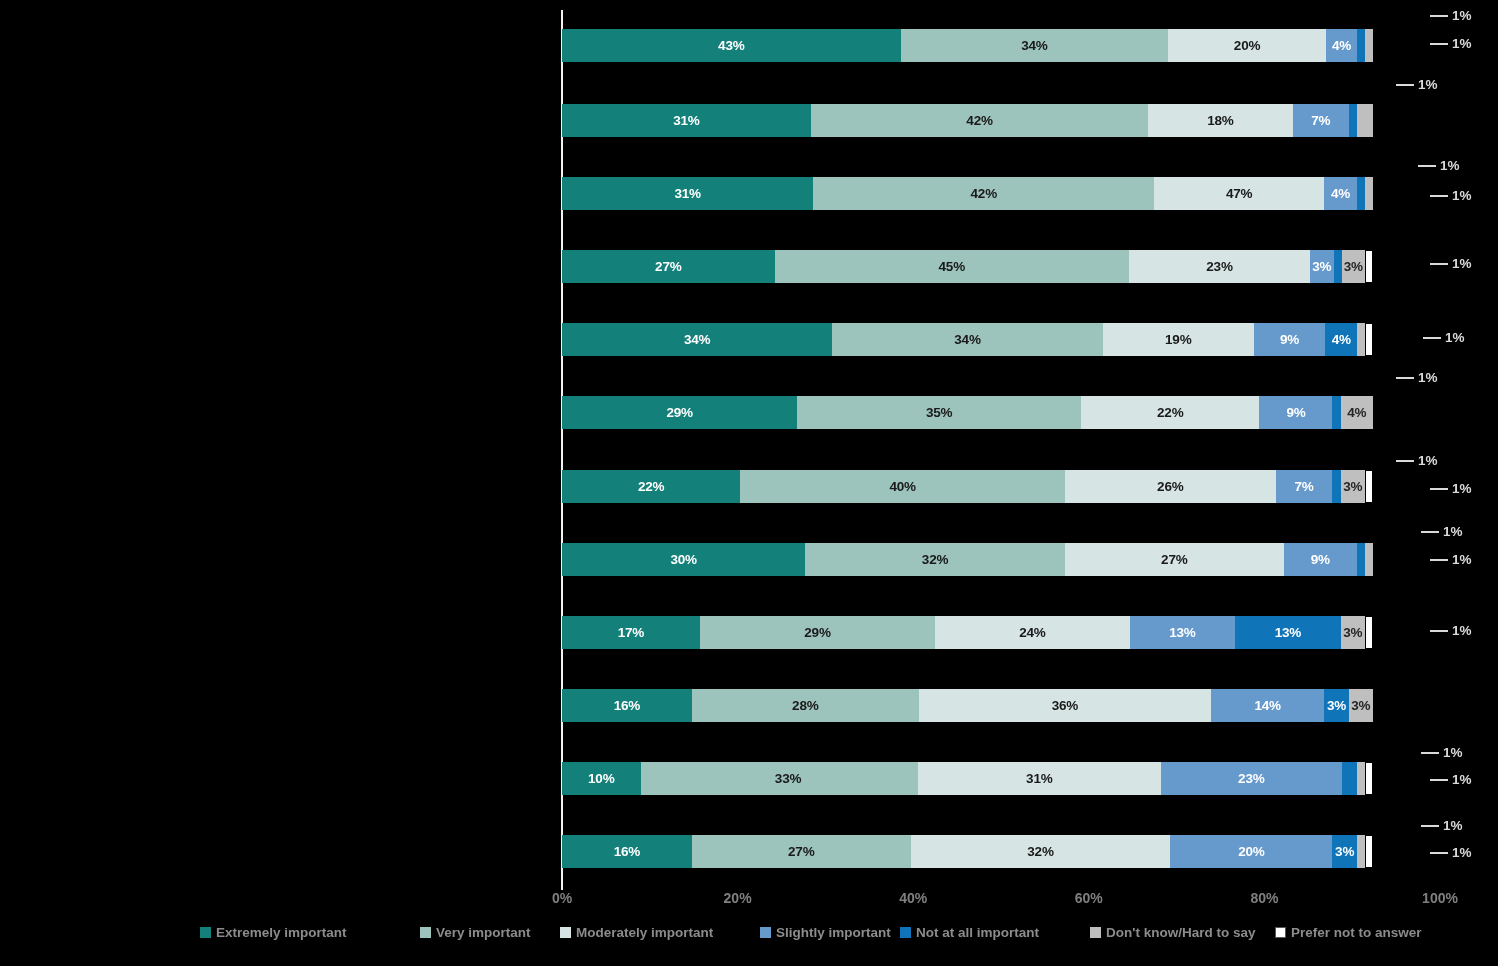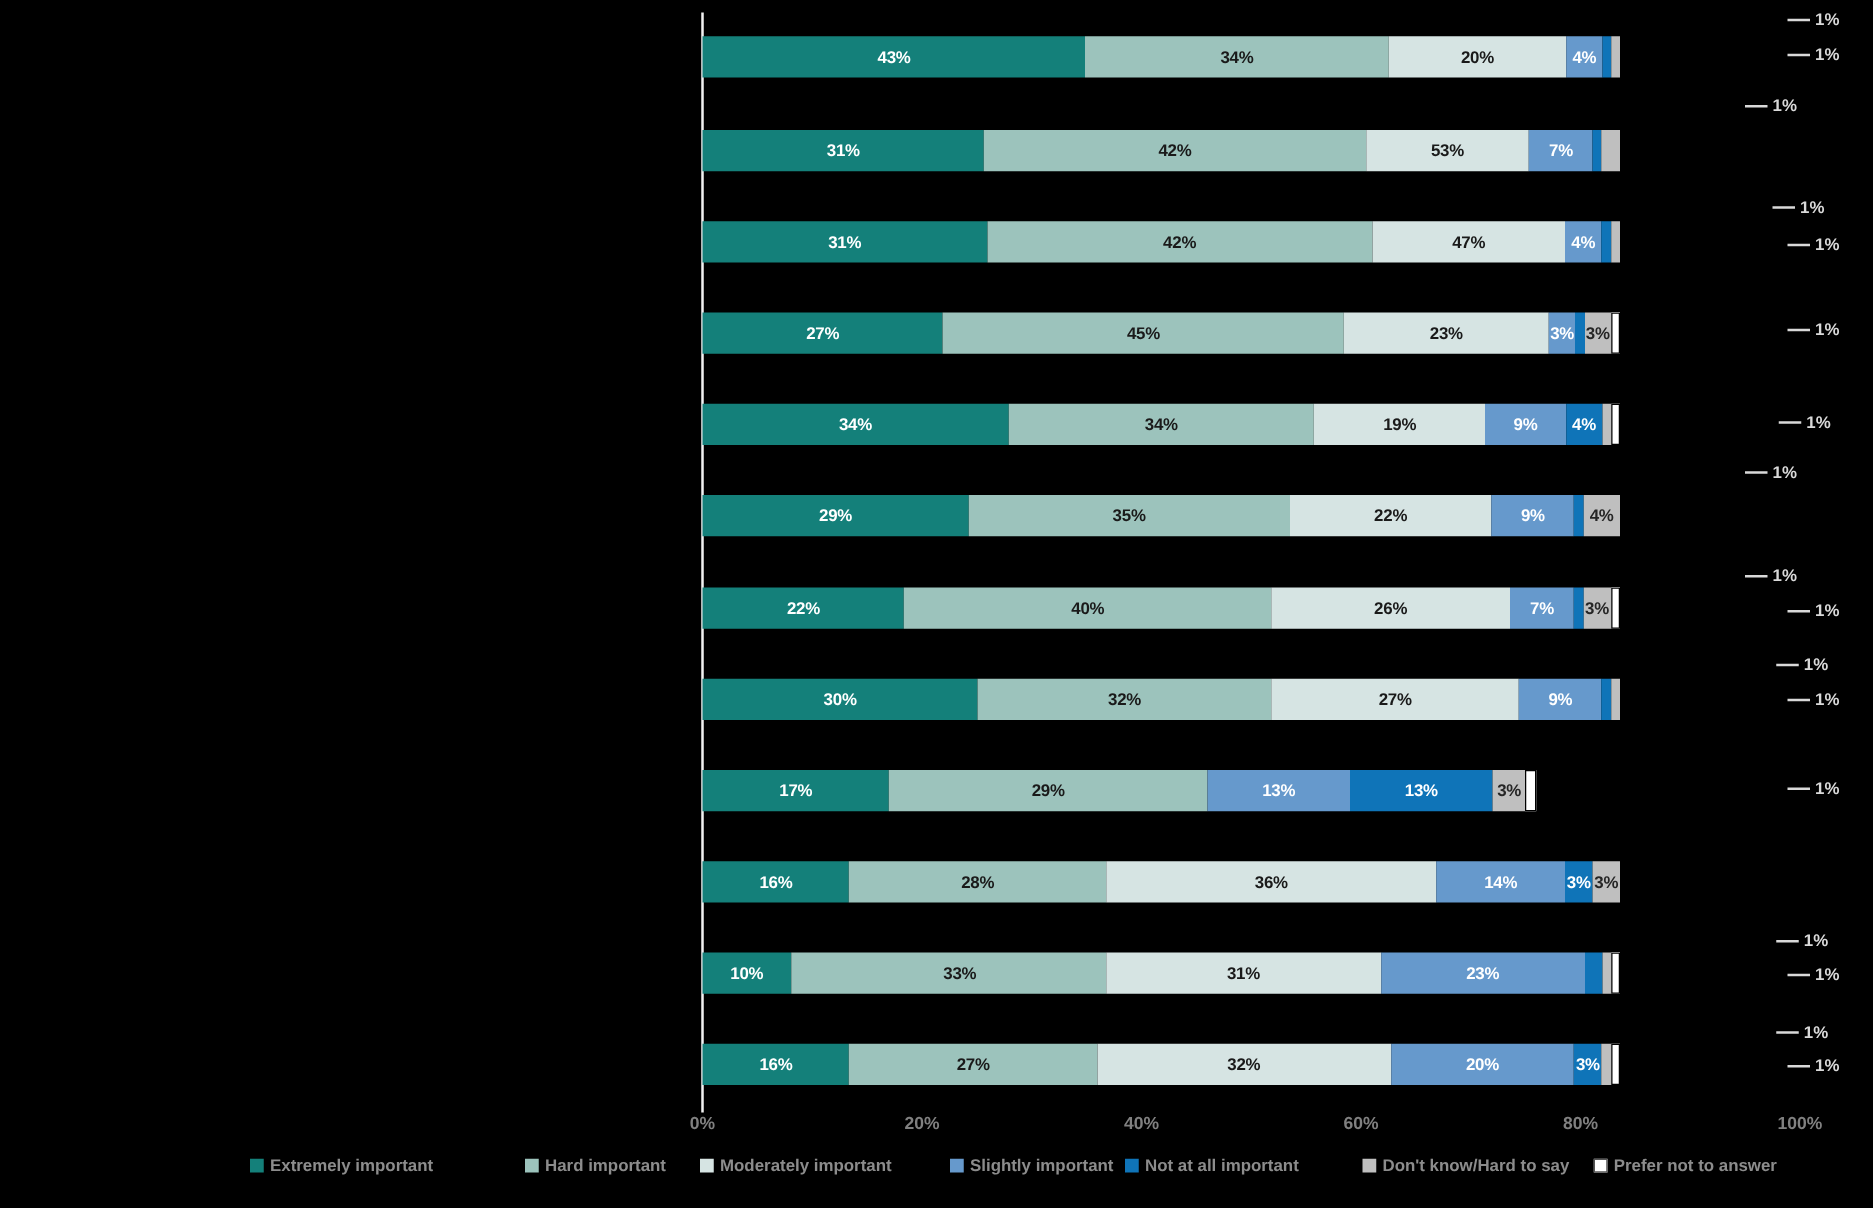--- a/index.html
+++ b/index.html
@@ -6,21 +6,21 @@
   body{
     width:1498px;height:966px;background:#000;overflow:hidden;
     font-family:"Liberation Sans", sans-serif;
   }
   .chart-root{position:relative;width:1498px;height:966px;}
 
   
   .plot{position:absolute;left:562px;top:10px;width:878px;height:876px;}
   .axis-line{position:absolute;left:561px;top:10px;width:2px;height:880px;background:#f2f2f2;}
 
-  .row{position:absolute;left:0;height:33px;width:734px;}
+  .row{position:absolute;left:0;height:33px;width:811px;}
   .bar{position:absolute;left:0;top:0;height:33px;width:100%;display:flex;}
   .seg{height:33px;position:relative;display:flex;align-items:center;justify-content:center;
        font-size:13.5px;font-weight:bold;letter-spacing:-0.2px;white-space:nowrap;overflow:hidden;}
 
   .c0{background:#14807a;color:#ffffff;}
   .c1{background:#9cc3bc;color:#1a1a1a;}
   .c2{background:#d6e4e3;color:#1a1a1a;}
   .c3{background:#6699cc;color:#ffffff;}
   .c4{background:#0f74b8;color:#ffffff;}
   .c5{background:#bfbfbf;color:#262626;}
@@ -72,21 +72,21 @@
         </div>
       </div>
       <div class="callout" style="left: 890px; top: -2px;">1%</div>
       <div class="leader" style="left: 868px; top: 5px; width: 18px; height: 1.5px;"></div>
       <div class="callout" style="left: 890px; top: 26px;">1%</div>
       <div class="leader" style="left: 868px; top: 33px; width: 18px; height: 1.5px;"></div>
       <div class="row" style="top: 94px;">
         <div class="bar">
           <div class="seg c0" style="width: 272.18px;">31%</div>
           <div class="seg c1" style="width: 368.76px;">42%</div>
-          <div class="seg c2" style="width: 158.04px;">53%</div>
+          <div class="seg c2" style="width: 158.04px;">18%</div>
           <div class="seg c3" style="width: 61.46px;">7%</div>
           <div class="seg c4" style="width: 8.78px;"></div>
           <div class="seg c5" style="width: 17.56px;"></div>
         </div>
       </div>
       <div class="callout" style="left: 856px; top: 67px;">1%</div>
       <div class="leader" style="left: 834px; top: 74px; width: 18px; height: 1.5px;"></div>
       <div class="row" style="top: 167px;">
         <div class="bar">
           <div class="seg c0" style="width: 272.18px;">31%</div>
@@ -165,20 +165,21 @@
         </div>
       </div>
       <div class="callout" style="left: 881px; top: 514px;">1%</div>
       <div class="leader" style="left: 859px; top: 521px; width: 18px; height: 1.5px;"></div>
       <div class="callout" style="left: 890px; top: 542px;">1%</div>
       <div class="leader" style="left: 868px; top: 549px; width: 18px; height: 1.5px;"></div>
       <div class="row" style="top: 606px;">
         <div class="bar">
           <div class="seg c0" style="width: 149.26px;">17%</div>
           <div class="seg c1" style="width: 254.62px;">29%</div>
+          <div class="seg c2" style="width: 210.72px;">24%</div>
           <div class="seg c3" style="width: 114.14px;">13%</div>
           <div class="seg c4" style="width: 114.14px;">13%</div>
           <div class="seg c5" style="width: 26.34px;">3%</div>
           <div class="seg c6" style="width: 8.78px;"></div>
         </div>
       </div>
       <div class="callout" style="left: 890px; top: 613px;">1%</div>
       <div class="leader" style="left: 868px; top: 620px; width: 18px; height: 1.5px;"></div>
       <div class="row" style="top: 679px;">
         <div class="bar">
@@ -231,21 +232,21 @@
       <div class="xtick" style="left: 1440px;">100%</div>
     </div>
 
   <div class="legend" id="legend">
       <div class="legend-item" style="left: 200px;">
         <span class="swatch sw0"></span>
         <span>Extremely important</span>
       </div>
       <div class="legend-item" style="left: 420px;">
         <span class="swatch sw1"></span>
-        <span>Hard important</span>
+        <span>Very important</span>
       </div>
       <div class="legend-item" style="left: 560px;">
         <span class="swatch sw2"></span>
         <span>Moderately important</span>
       </div>
       <div class="legend-item" style="left: 760px;">
         <span class="swatch sw3"></span>
         <span>Slightly important</span>
       </div>
       <div class="legend-item" style="left: 900px;">

